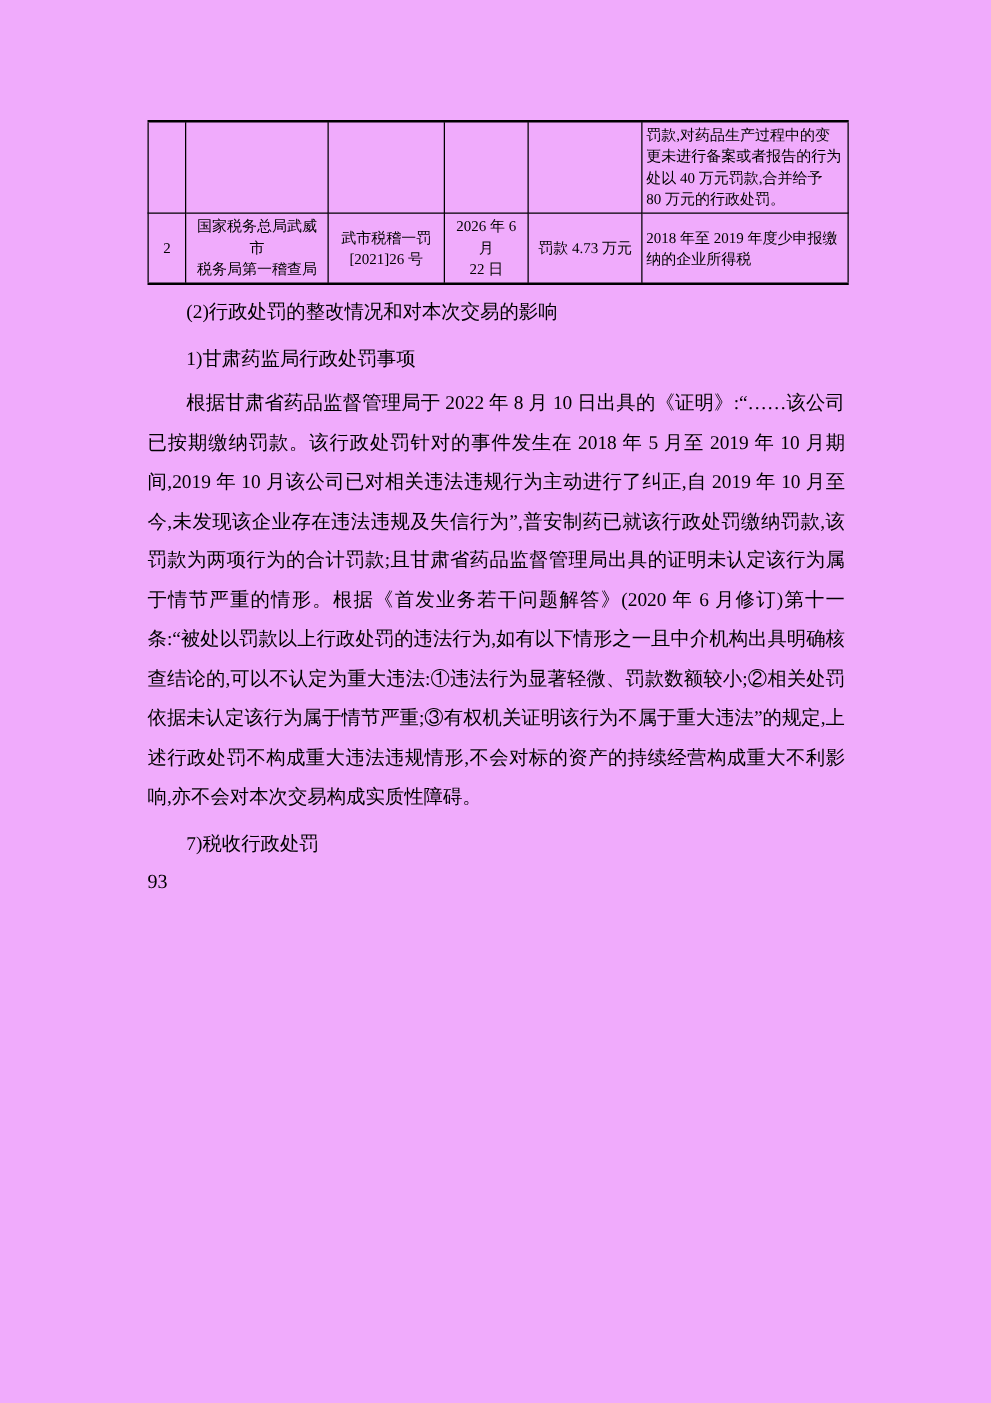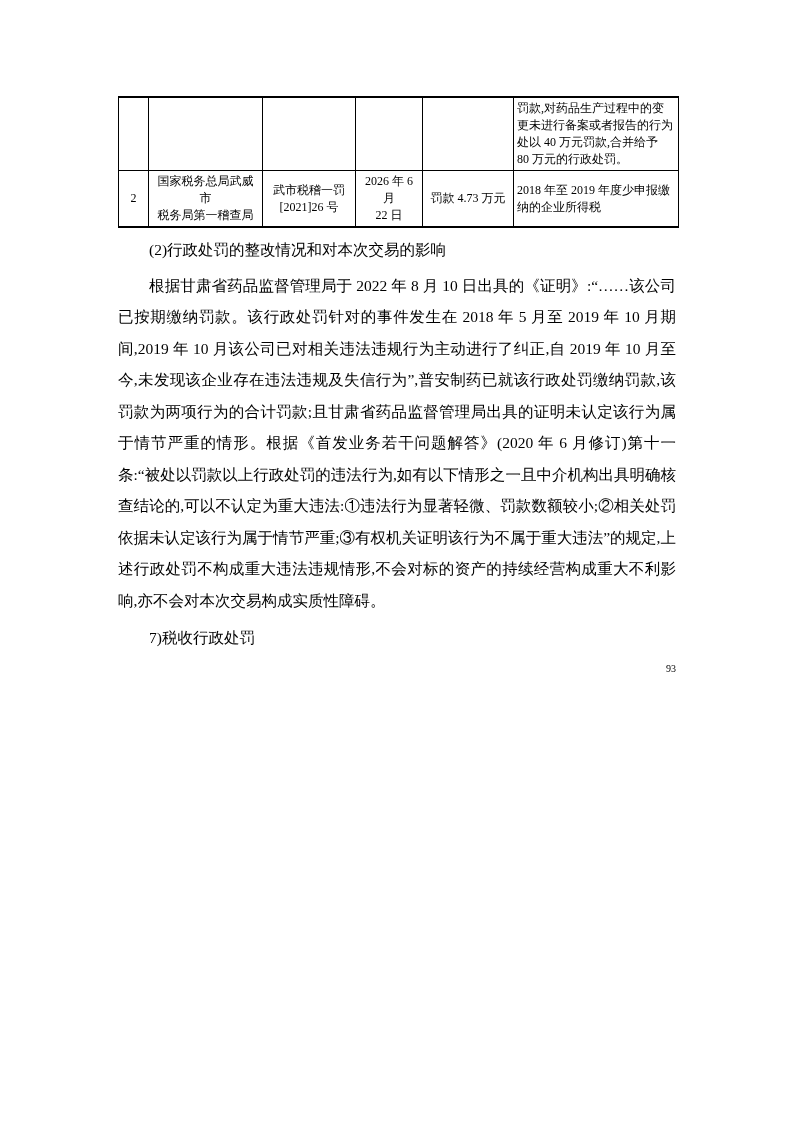--- a/index.html
+++ b/index.html
@@ -5,21 +5,21 @@
   html, body {
     margin: 0;
     padding: 0;
     background: #9c9c9c;
   }
   .page {
     position: relative;
     width: 793px;
     height: 1122px;
     margin: 0 auto;
-    background: #ffffff;
+    background: #f0abfc;
     font-family: "Liberation Serif", "DejaVu Serif", serif;
     color: #000000;
     overflow: hidden;
     box-sizing: border-box;
     padding: 96px 117px 0 118px;
   }
 
   
   table.penalty-table {
     border-collapse: collapse;
@@ -59,22 +59,22 @@
     text-indent: 2em;
   }
   .para {
     margin: 4px 0 0 0;
     text-indent: 2em;
   }
   .para-3 { margin-top: 8px; }
 
   .page-number {
     margin-top: 5px;
-    text-align: right;
-    font-size: 10px;
+    text-align: left;
+    font-size: 16px;
     line-height: 20px;
   }
 </style>
 </head>
 <body>
 
 <div class="page">
 
   <table class="penalty-table">
     <colgroup>
@@ -107,19 +107,20 @@
 22 日</td>
         <td>罚款 4.73 万元</td>
         <td class="left prewrap">2018 年至 2019 年度少申报缴
 纳的企业所得税</td>
       </tr>
     </tbody>
   </table>
 
   <div class="bodytext">
     <p class="heading">(2)行政处罚的整改情况和对本次交易的影响</p>
+    <p class="heading">1)甘肃药监局行政处罚事项</p>
     <p class="para">根据甘肃省药品监督管理局于 2022 年 8 月 10 日出具的《证明》:“……该公司已按期缴纳罚款。该行政处罚针对的事件发生在 2018 年 5 月至 2019 年 10 月期间,2019 年 10 月该公司已对相关违法违规行为主动进行了纠正,自 2019 年 10 月至今,未发现该企业存在违法违规及失信行为”,普安制药已就该行政处罚缴纳罚款,该罚款为两项行为的合计罚款;且甘肃省药品监督管理局出具的证明未认定该行为属于情节严重的情形。根据《首发业务若干问题解答》(2020 年 6 月修订)第十一条:“被处以罚款以上行政处罚的违法行为,如有以下情形之一且中介机构出具明确核查结论的,可以不认定为重大违法:①违法行为显著轻微、罚款数额较小;②相关处罚依据未认定该行为属于情节严重;③有权机关证明该行为不属于重大违法”的规定,上述行政处罚不构成重大违法违规情形,不会对标的资产的持续经营构成重大不利影响,亦不会对本次交易构成实质性障碍。</p>
     <p class="heading">7)税收行政处罚</p>
   </div>
 
   <div class="page-number">93</div>
 
 </div>
 
 </body></html>

